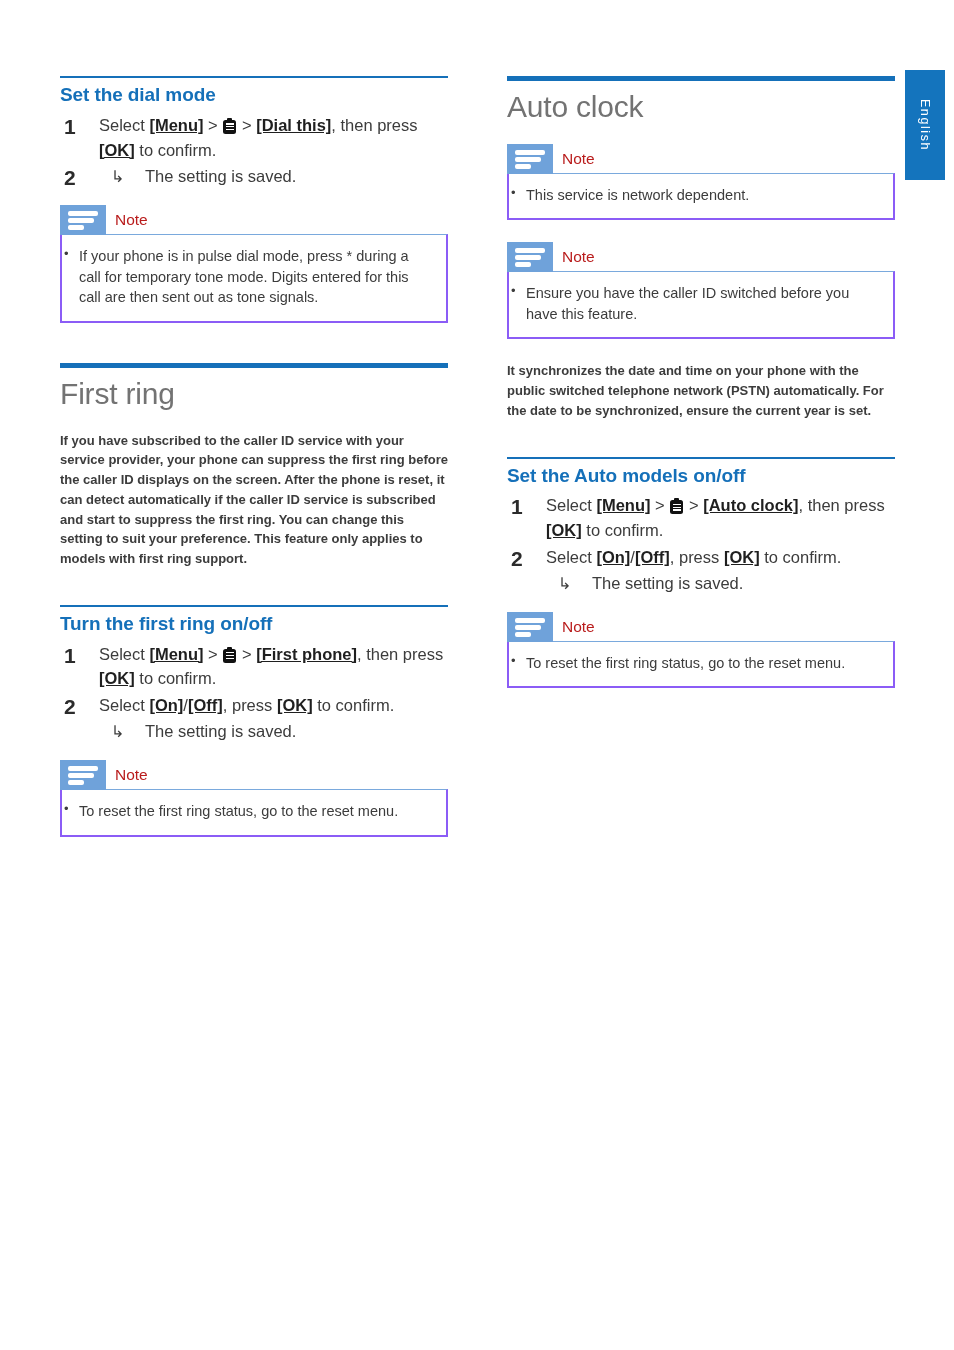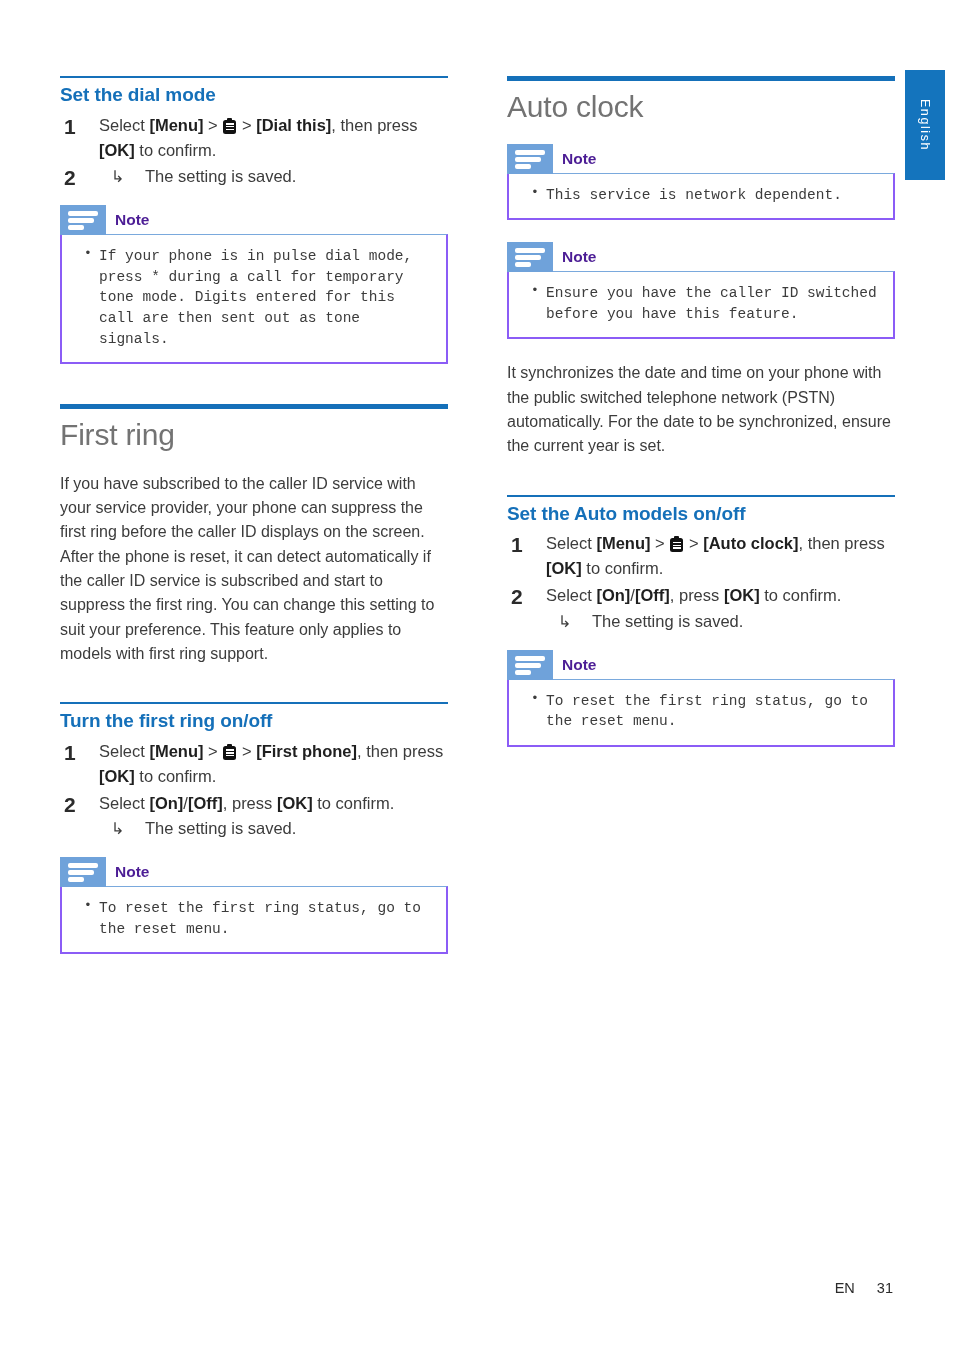--- a/index.html
+++ b/index.html
@@ -77,24 +77,25 @@
     font-size: 19px;
     font-weight: bold;
     color: #1570b9;
     margin: 0 0 6px 0;
     line-height: 1.2;
     letter-spacing: -0.1px;
   }
 
   
   p.body {
-    font-size: 16px;
+    font-size: 13px;
     line-height: 1.52;
     margin: 0 0 18px 0;
     color: #3c3c3c;
+    font-weight: bold;
   }
 
   
   ol.steps {
     list-style: none;
     margin: 0 0 16px 0;
     padding: 0;
   }
   ol.steps > li {
     position: relative;
@@ -118,21 +119,21 @@
     margin-top: 1px;
     font-size: 16.5px;
     line-height: 1.5;
   }
   .sub-result .arrow {
     display: inline-block;
     width: 34px;
     color: #3c3c3c;
     font-size: 16px;
   }
-  b, .bold { font-weight: bold; color: #1f1f1f; }
+  b, .bold { font-weight: bold; color: #1f1f1f; text-decoration: underline; }
 
   
   .menu-icon {
     display: inline-block;
     width: 13px;
     height: 16px;
     position: relative;
     vertical-align: -3px;
     margin: 0 1px;
   }
@@ -182,31 +183,29 @@
     position: absolute;
     left: 8px;
     background: #ffffff;
     border-radius: 2px;
     height: 5px;
   }
   .note-icon i.b1 { top: 6px;  width: 30px; }
   .note-icon i.b2 { top: 13px; width: 26px; }
   .note-icon i.b3 { top: 20px; width: 16px; }
   .note-title {
-    color: #4c1d95;
+    color: #b91c1c;
     font-size: 15.5px;
     margin-left: 9px;
-    font-weight: bold;
   }
   .note-body {
     border: 2px solid #8b5cf6;
     border-top: 1px solid #7aa9dd;
-    padding: 11px 12px 13px 20px;
+    padding: 11px 12px 13px 0;
     margin-top: -1px;
-    font-family: Liberation Mono, monospace;
   }
   ul.note-list {
     list-style: none;
     margin: 0;
     padding: 0;
   }
   ul.note-list li {
     position: relative;
     padding-left: 17px;
     font-size: 14.5px;
@@ -399,17 +398,14 @@
             <li>To reset the first ring status, go to the reset menu.</li>
           </ul>
         </div>
       </div>
     </div>
 
     <div class="spacer-md"></div>
 
   </div>
 
-  <div class="footer">
-    <span class="fn-lang">EN</span><span class="fn-page">31</span>
-  </div>
 
 </div>
 
 </body></html>

